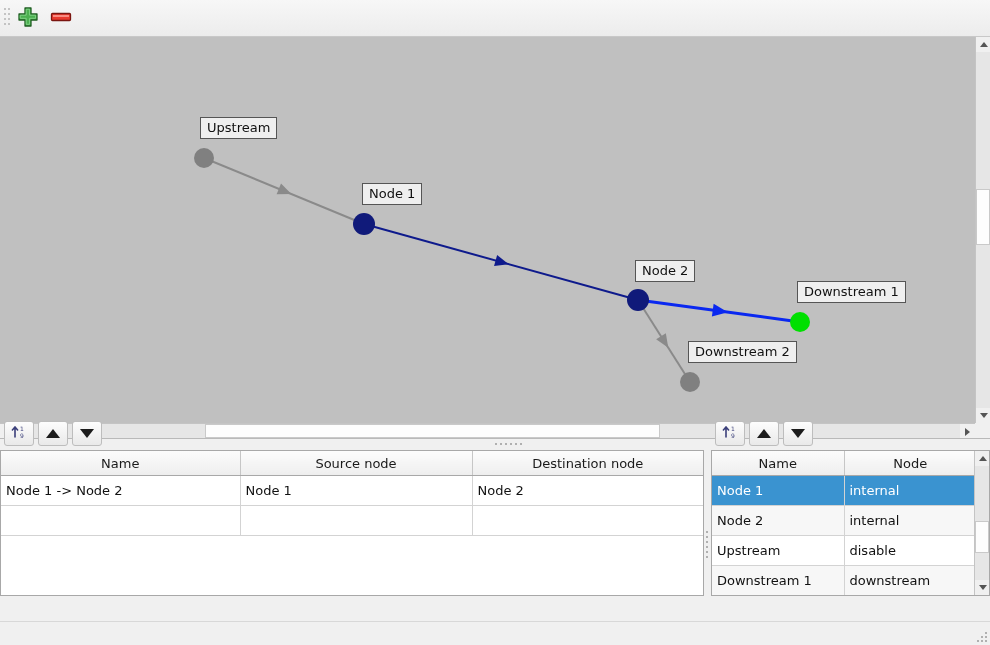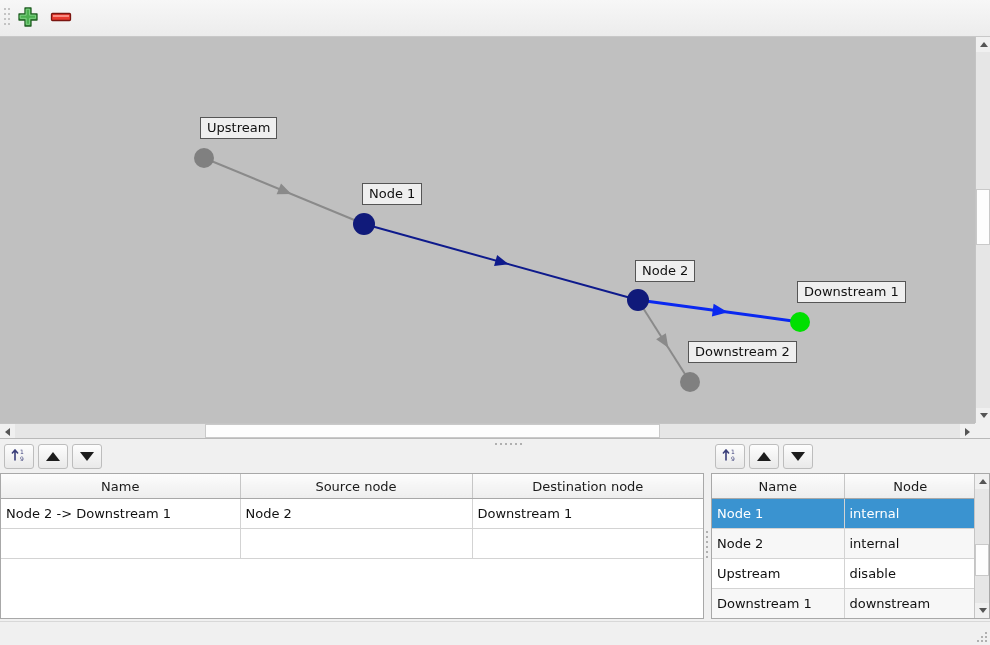--- a/index.html
+++ b/index.html
@@ -85,21 +85,21 @@
   .hsplitter {
     position: absolute; left: 0; top: 438px; width: 990px; height: 10px;
     background: #f0f0f0; border-top: 1px solid #b9b9b9;
   }
   .hsplitter .dots { position: absolute; left: 50%; top: 4px; transform: translateX(-50%); }
   .hsplitter .dots i, .vsplitter .dots i, .grip-corner i {
     position: absolute; width: 2px; height: 2px; background: #b0b0b0;
   }
 
   
-  .pane { position: absolute; top: 441px; }
+  .pane { position: absolute; top: 418px; }
   .pane-left { left: 0; width: 704px; }
   .pane-right { left: 711px; width: 279px; }
 
   .mini-toolbar { position: relative; height: 27px; margin: 3px 0 2px 4px; }
   .mt-btn {
     position: absolute; top: 0; width: 30px; height: 25px;
     background: linear-gradient(#fdfdfd, #e9e9e9);
     border: 1px solid #bdbdbd; border-radius: 3px;
     cursor: pointer; padding: 0;
     display: flex; align-items: center; justify-content: center;
@@ -272,23 +272,23 @@
           </colgroup>
         <thead>
             <tr id="links-head">
               <th>Name</th>
               <th>Source node</th>
               <th class="last">Destination node</th>
             </tr>
           </thead>
         <tbody id="links-body">
             <tr>
-              <td>Node 2 -&gt; Downstream 1</td>
-              <td>Node 2</td>
-              <td class="last">Downstream 1</td>
+              <td>Node 1 -&gt; Node 2</td>
+              <td>Node 1</td>
+              <td class="last">Node 2</td>
             </tr>
             <tr class="filler-row">
               <td></td>
               <td></td>
               <td class="last"></td>
             </tr>
           </tbody>
       </table>
     </div>
   </div>

